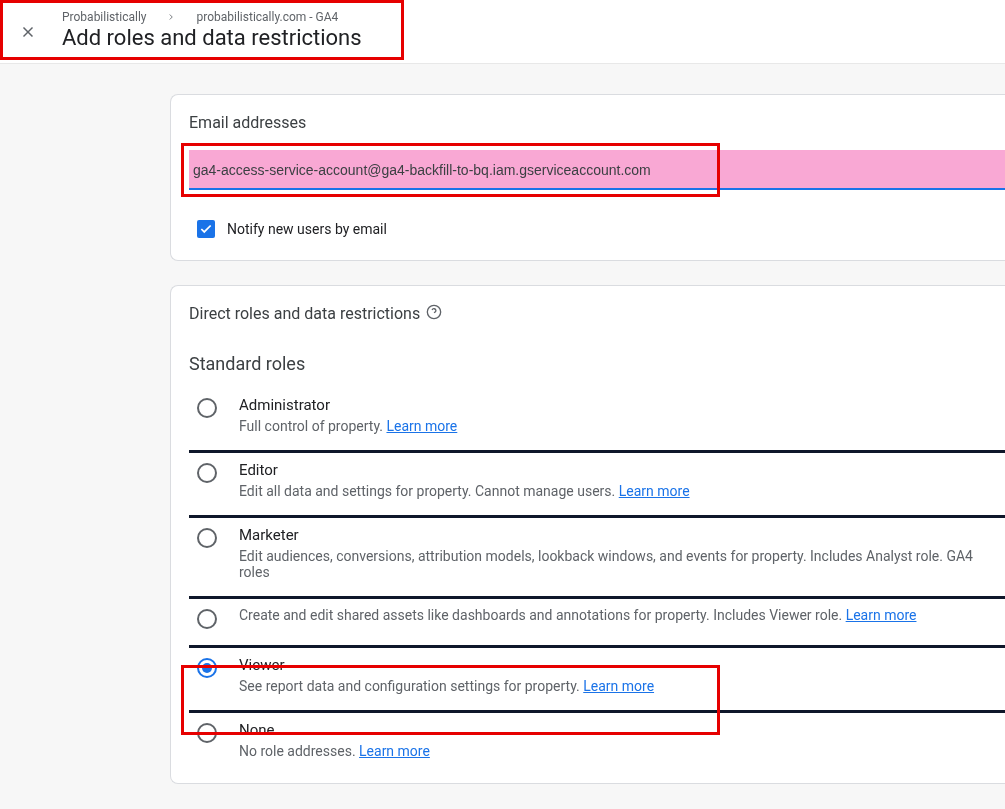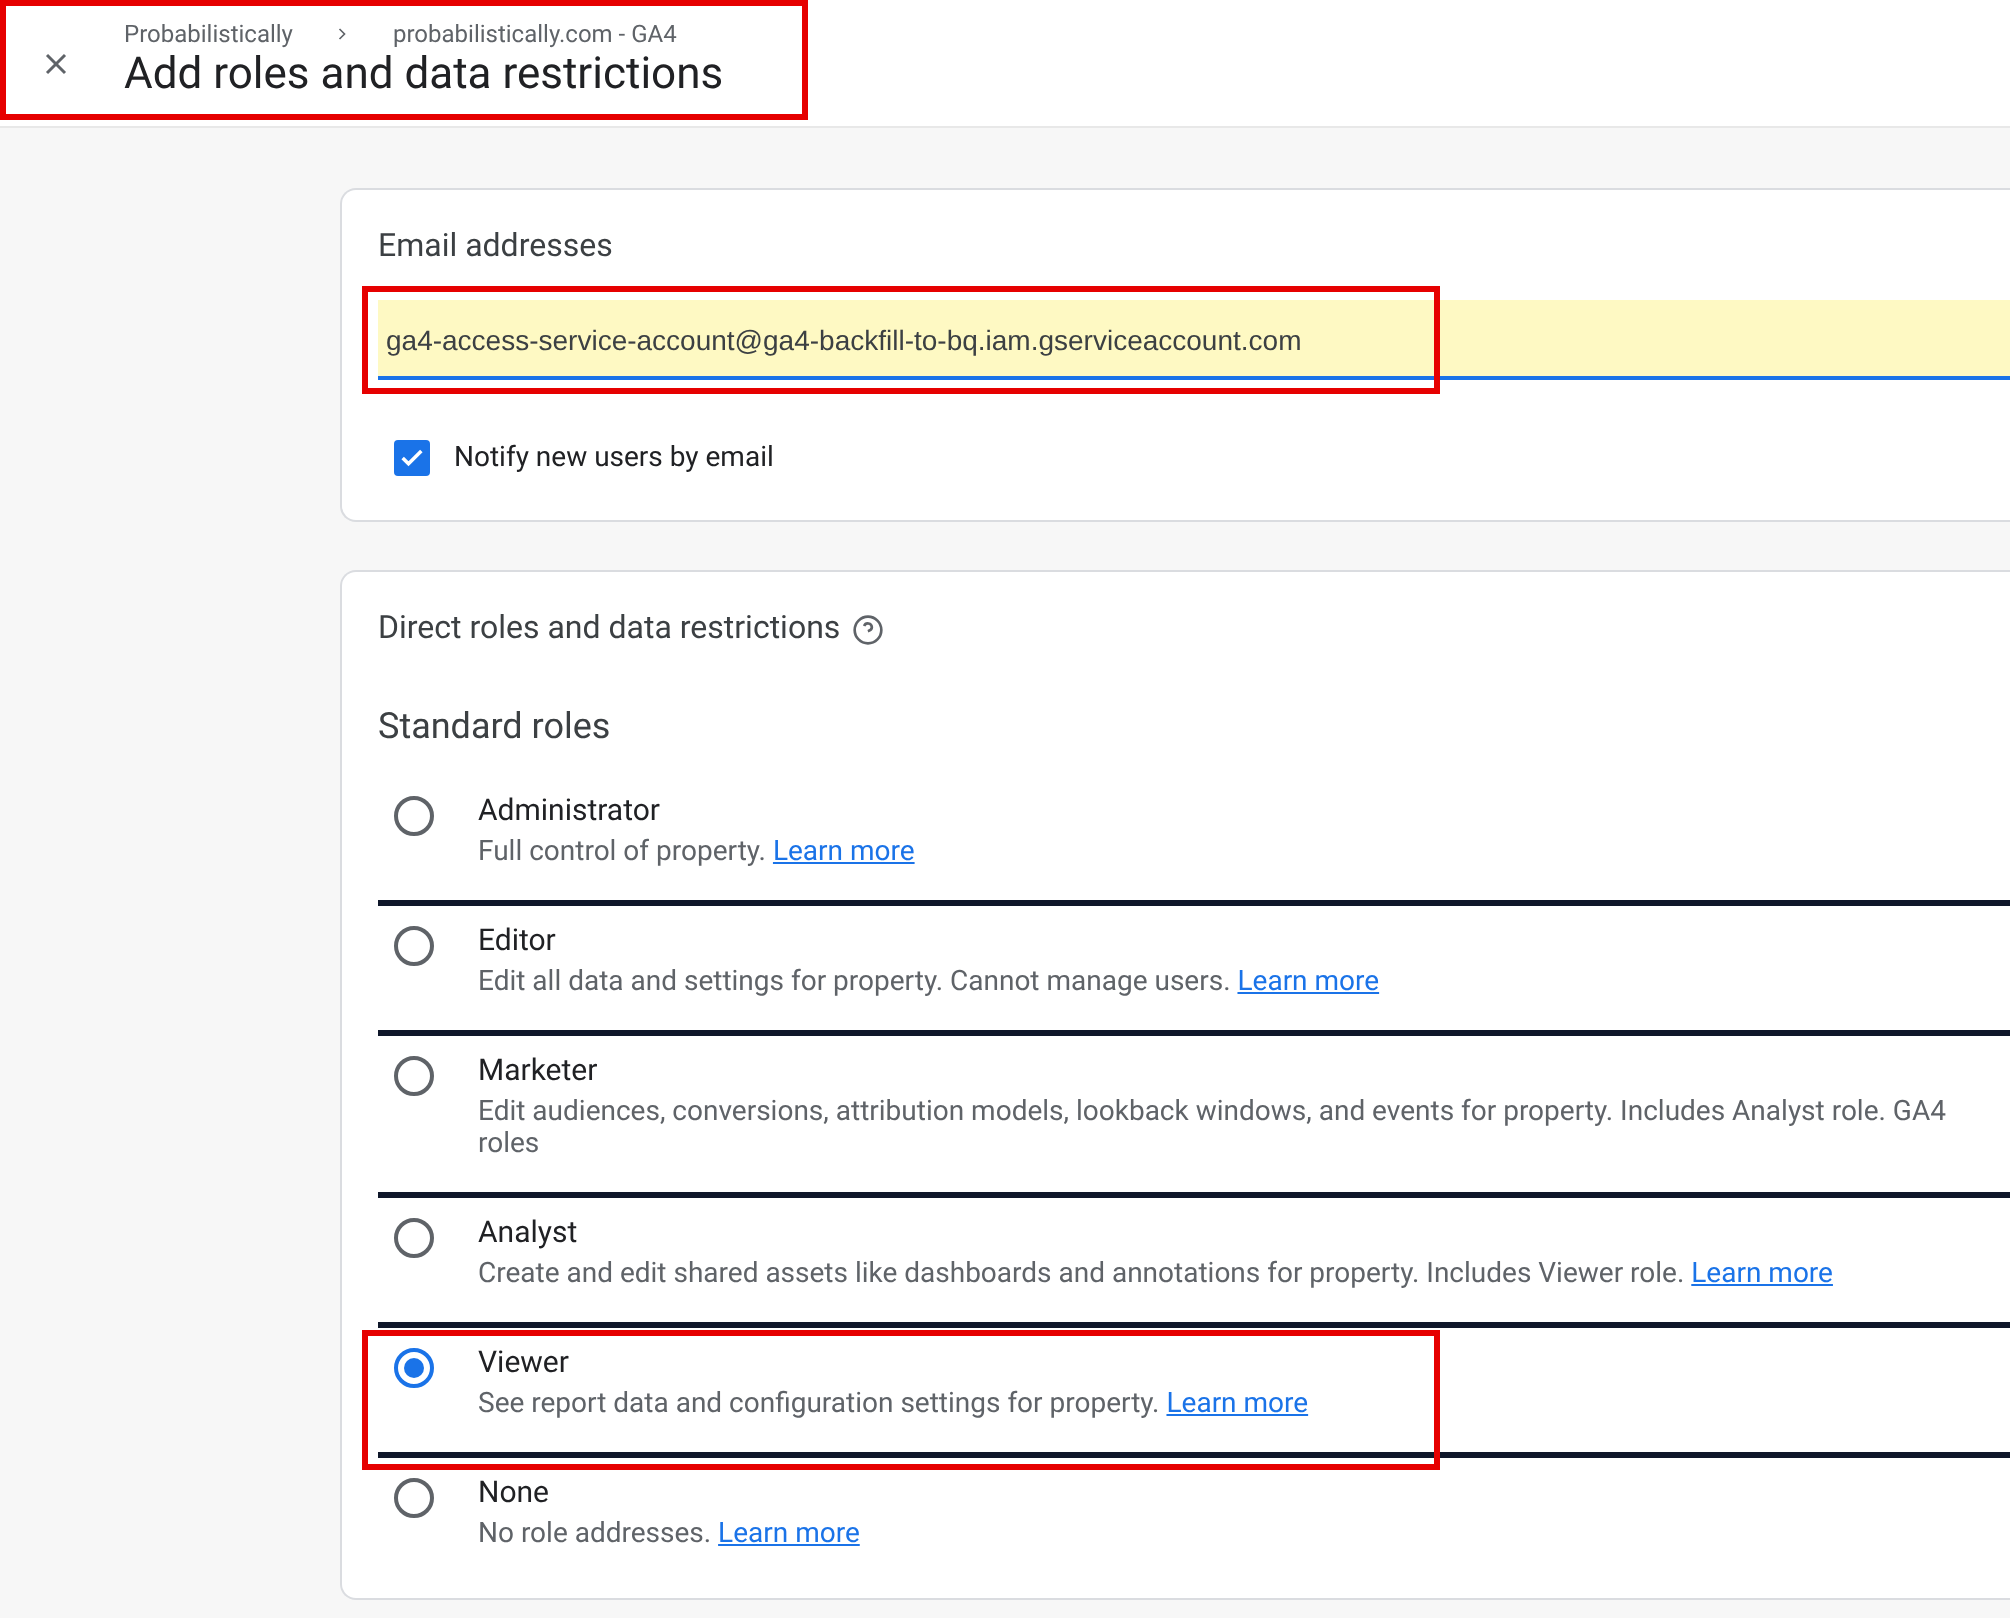--- a/index.html
+++ b/index.html
@@ -61,21 +61,21 @@
     }
     .email-input-wrap { position: relative; }
     .email-input {
       width: 100%;
       border: none;
       border-bottom: 2px solid #1a73e8;
       font-size: 14px;
       color: #3c4043;
       padding: 12px 4px 10px;
       outline: none;
-      background: #fef9c3;
+      background: #f9a8d4;
     }
     .highlight-email {
       position: absolute;
       left: 181px; top: 143px;
       width: 539px; height: 54px;
       border: 3px solid #e60000;
       pointer-events: none;
     }
     .notify-row {
       display: flex; align-items: center;
@@ -86,21 +86,21 @@
       width: 18px; height: 18px;
       background: #1a73e8;
       border-radius: 2px;
       display: flex; align-items: center; justify-content: center;
       cursor: pointer;
       flex-shrink:0;
     }
     .checkbox svg { width: 14px; height: 14px; }
     .notify-label { font-size: 14px; color: #202124; }
 
-    .roles-header { display:flex; align-items:flex-end; gap:6px; margin-bottom: 30px; }
+    .roles-header { display:flex; align-items:flex-start; gap:6px; margin-bottom: 30px; }
     .help-icon { width:16px; height:16px; color:#5f6368; cursor:pointer; }
     .section-subtitle { font-size:18px; color:#3c4043; margin-bottom: 14px; }
     .role-row {
       display: flex; align-items: flex-start;
       gap: 22px;
       padding: 8px 0 16px 8px;
       border-bottom: 3px solid #0f172a;
       margin-right: 0;
     }
     .role-row:last-child { border-bottom:none; }
@@ -198,21 +198,20 @@
         <div class="role-row">
           <div class="radio"></div>
           <div class="role-text">
             <div class="role-name">Marketer</div>
             <div class="role-desc"><span>Edit audiences, conversions, attribution models, lookback windows, and events for property. Includes Analyst role. GA4 roles</span></div>
           </div>
         </div>
         <div class="role-row">
           <div class="radio"></div>
           <div class="role-text">
-            <div class="role-name">Analyst</div>
             <div class="role-desc"><span>Create and edit shared assets like dashboards and annotations for property. Includes Viewer role. </span><a class="learn-more">Learn more</a></div>
           </div>
         </div>
         <div class="role-row">
           <div class="radio selected"></div>
           <div class="role-text">
             <div class="role-name">Viewer</div>
             <div class="role-desc"><span>See report data and configuration settings for property. </span><a class="learn-more">Learn more</a></div>
           </div>
         </div>

